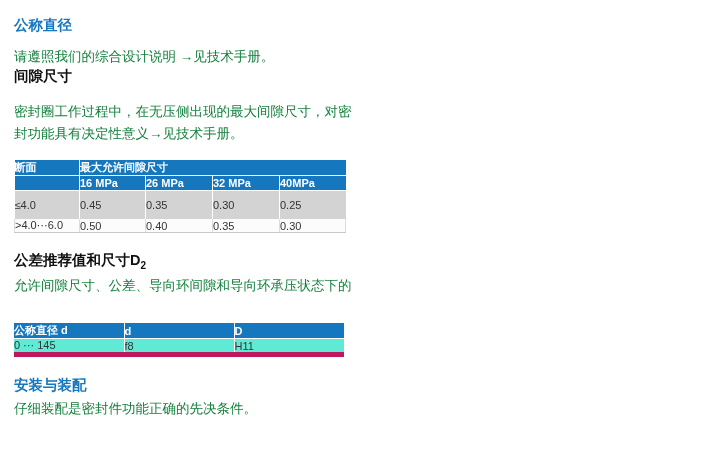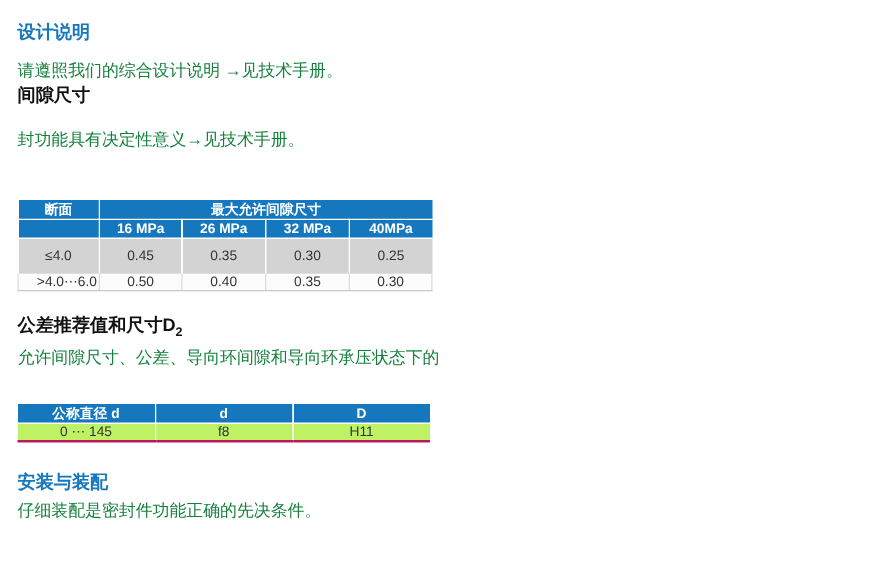--- a/index.html
+++ b/index.html
@@ -10,51 +10,52 @@
   .abs{position:absolute;left:14px;}
   .h-blue{color:#1577be;font-size:14.5px;font-weight:bold;white-space:nowrap;}
   .h-black{color:#111;font-size:14.5px;font-weight:bold;white-space:nowrap;}
   .body-text{font-size:13.5px;line-height:21.5px;color:#15803d;}
   .body-text div{white-space:nowrap;}
   sub{font-size:10px;line-height:0;}
 
   table{border-collapse:collapse;table-layout:fixed;}
   .t1{width:331px;}
   .t2{width:330px;}
-  td{padding:0;text-align:center;font-size:11px;overflow:hidden;}
+  td{padding:0;font-size:11px;overflow:hidden;}
 
   .t1 .hd, .t2 .hd{
     background:#1577be;color:#ffffff;font-weight:bold;
     border-right:1px solid #ffffff;border-bottom:1px solid #ffffff;
     height:14px;
   }
   .t1 .hd:last-child, .t2 .hd:last-child{border-right:none;}
   .t1 .r0 td{background:#d3d3d3;color:#333;height:28px;border-right:1px solid #fff;}
   .t1 .r0 td:last-child{border-right:none;}
   .t1 .r1 td{background:#fcfcfc;color:#333;height:13px;
     border-right:1px solid #dcdcdc;border-bottom:1px solid #c9c9c9;}
-  .t1 .r1 td:first-child{border-left:1px solid #dcdcdc;padding-left:13px;}
+  .t1 .r1 td:first-child{border-left:1px solid #dcdcdc;}
   .t1 .r1 td:last-child{border-right:1px solid #dcdcdc;}
   .t2 .hd{height:13px;}
-  .t2 .dr td{background:#bef264;color:#333;height:13px;
-    border-right:1px solid #ffffff;border-bottom:2px solid #be185d;}
+  .t2 .dr td{background:#5eead4;color:#333;height:13px;
+    border-right:1px solid #ffffff;border-bottom:5px solid #be185d;}
   .t2 .dr td:last-child{border-right:none;}
 </style>
 </head>
 <body>
 
 <div class="page">
 
-  <div class="abs h-blue" style="top:16px;">设计说明</div>
+  <div class="abs h-blue" style="top:16px;">公称直径</div>
 
   <div class="abs body-text" style="top:46px;">请遵照我们的综合设计说明 →见技术手册。</div>
 
   <div class="abs h-black" style="top:67px;">间隙尺寸</div>
 
   <div class="abs body-text" style="top:101px;">
+    <div>密封圈工作过程中，在无压侧出现的最大间隙尺寸，对密</div>
     <div>封功能具有决定性意义→见技术手册。</div>
   </div>
 
   <table class="abs t1" style="top:160px;">
     <colgroup>
       <col style="width:65px">
         <col style="width:66px">
         <col style="width:67px">
       <col style="width:67px">
         <col style="width:66px">

